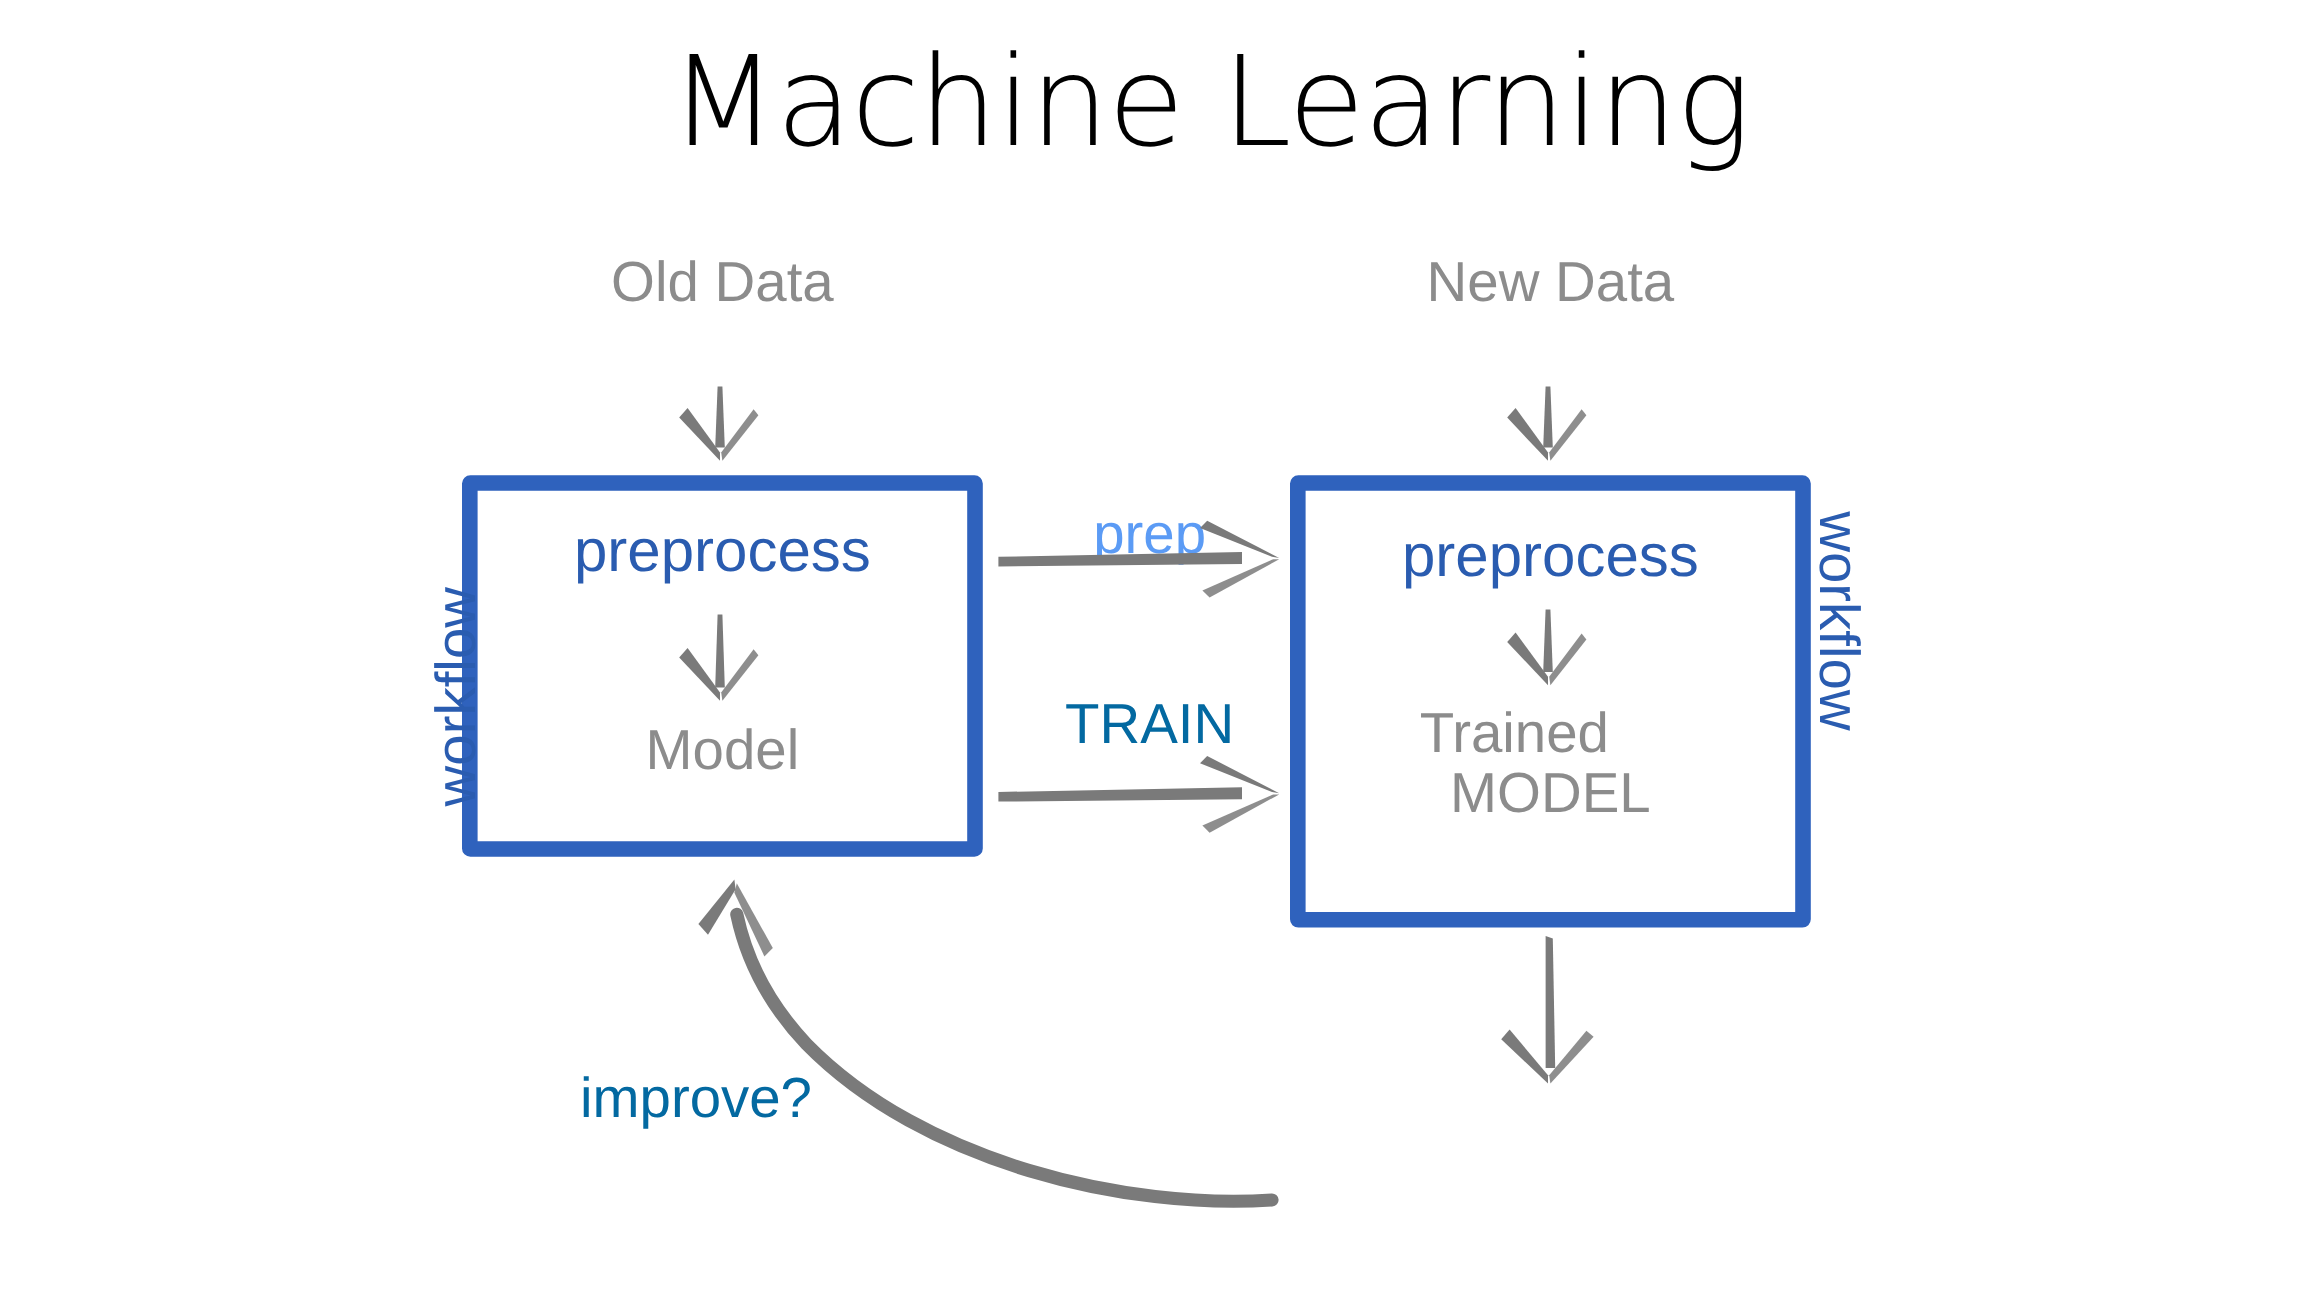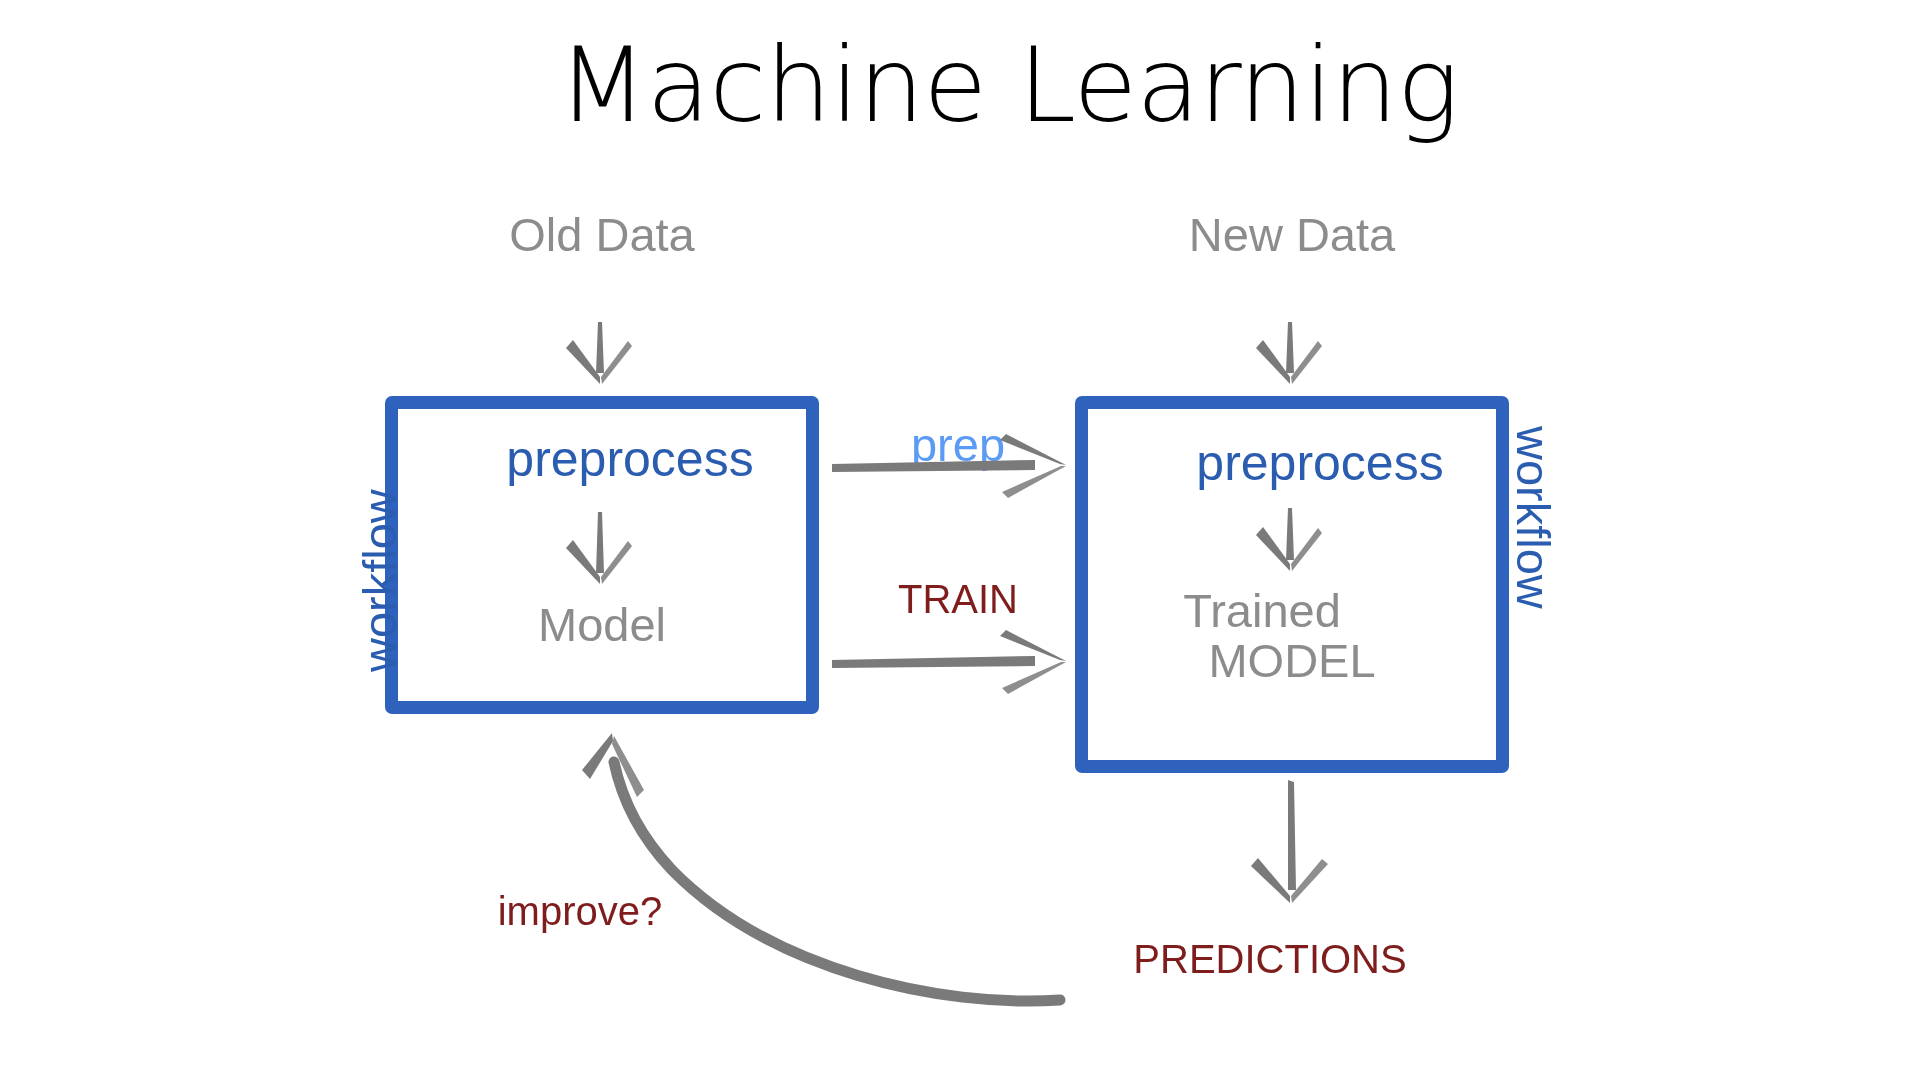--- a/index.html
+++ b/index.html
@@ -54,36 +54,35 @@
     color: #8c8c8c;
     text-align: center;
   }
 
   
   .box-head {
     font-size: 50px;
     font-weight: 400;
     color: #2a5cb0;
     text-align: center;
-    padding-left: 28px;
   }
 
   
   .box-body {
     font-size: 47px;
     font-weight: 400;
     color: #8c8c8c;
     text-align: center;
   }
 
   
   .faint {
-    font-size: 40px;
-    font-weight: 400;
-    color: #7f1d1d;
+    font-size: 47px;
+    font-weight: 400;
+    color: #0369a1;
     text-align: center;
   }
 
   
   .lightblue {
     font-size: 47px;
     font-weight: 400;
     color: #5b9bf5;
     text-align: center;
   }
@@ -158,21 +157,20 @@
   <div id="workflow-left" class="workflow">workflow</div>
 
   <div id="workflow-right" class="workflow">workflow</div>
 
   <div class="lbl lightblue" style="left: 828px; top: 390px; width: 260px; margin-top: 30px;">prep</div>
 
   <div class="lbl faint" style="left: 828px; top: 578px; width: 260px;">TRAIN</div>
 
   <div class="lbl faint" style="left: 420px; top: 890px; width: 320px;">improve?</div>
 
-  <div class="lbl faint" style="left: 1040px; top: 938px; width: 460px;">PREDICTIONS</div>
 
   <svg id="arrows" viewBox="0 0 1920 1080">
 
     <g>
       <path d="M 598 322 L 602 322 L 604 373 L 596 373 Z" fill="#7a7a7a"></path>
       <path d="M 573 340 L 600 377 L 600 384 L 566 348 Z" fill="#7a7a7a"></path>
       <path d="M 628 341 L 601 377 L 602 384 L 632 346 Z" fill="#7a7a7a" opacity="0.85"></path>
     </g>
 
     <g>

